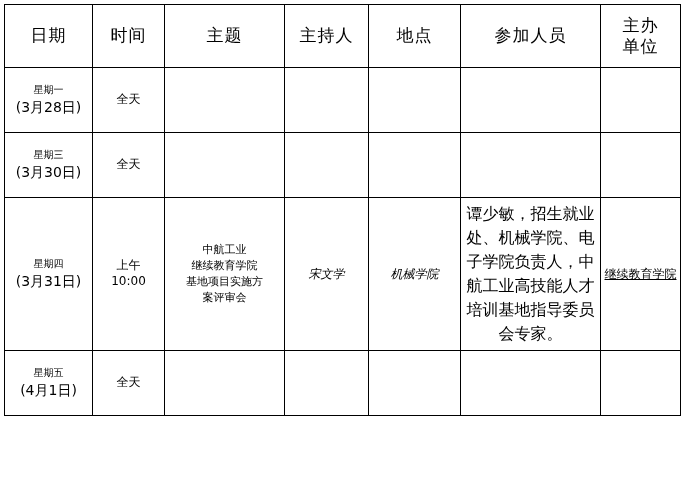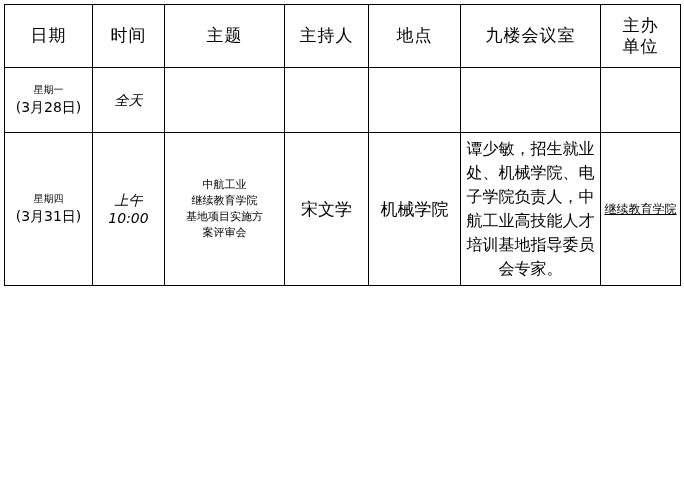--- a/index.html
+++ b/index.html
@@ -55,22 +55,21 @@
   .date-cell .day {
     font-size: 10px;
     display: block;
     margin-bottom: 2px;
   }
   .date-cell .sub {
     font-size: 14px;
     display: block;
   }
   .time-cell {
-    font-size: 14px;
-    font-style: italic;
+    font-size: 12px;
   }
   .time-cell .line {
     display: block;
     line-height: 1.3;
   }
   .row-short td { height: 60px; }
   .row-tall td { height: 148px; }
   .row-last td { height: 60px; }
 
   .topic-cell {
@@ -84,21 +83,22 @@
     line-height: 1.5;
     padding-left: 5px;
     padding-right: 3px;
   }
   .org-cell {
     font-size: 12px;
     line-height: 1.4;
     text-decoration: underline;
   }
   .host-cell, .place-cell {
-    font-size: 17px;
+    font-size: 12px;
+    font-style: italic;
   }
 </style>
 </head>
 <body>
 
 <div class="sheet">
   <table class="schedule">
     <colgroup>
       <col class="col-date">
       <col class="col-time">
@@ -108,32 +108,47 @@
       <col class="col-people">
       <col class="col-org">
     </colgroup>
     <thead>
       <tr>
         <th>日期</th>
         <th>时间</th>
         <th>主题</th>
         <th>主持人</th>
         <th>地点</th>
-        <th>九楼会议室</th>
+        <th>参加人员</th>
         <th>
           <span>主办</span><br>
           <span>单位</span>
         </th>
       </tr>
     </thead>
     <tbody>
       <tr class="row-short">
         <td class="date-cell">
           <span class="day">星期一</span>
           <span class="sub">(3月28日)</span>
+        </td>
+        <td class="time-cell">
+          <span class="line">全天</span>
+          <span class="line"></span>
+        </td>
+        <td class="topic-cell"></td>
+        <td class="host-cell"></td>
+        <td class="place-cell"></td>
+        <td class="people-cell"></td>
+        <td class="org-cell"></td>
+      </tr>
+      <tr class="row-short">
+        <td class="date-cell">
+          <span class="day">星期三</span>
+          <span class="sub">(3月30日)</span>
         </td>
         <td class="time-cell">
           <span class="line">全天</span>
           <span class="line"></span>
         </td>
         <td class="topic-cell"></td>
         <td class="host-cell"></td>
         <td class="place-cell"></td>
         <td class="people-cell"></td>
         <td class="org-cell"></td>
@@ -151,15 +166,30 @@
           <span class="line">中航工业</span>
           <span class="line">继续教育学院</span>
           <span class="line">基地项目实施方</span>
           <span class="line">案评审会</span>
         </td>
         <td class="host-cell">宋文学</td>
         <td class="place-cell">机械学院</td>
         <td class="people-cell">谭少敏，招生就业处、机械学院、电子学院负责人，中航工业高技能人才培训基地指导委员会专家。</td>
         <td class="org-cell">继续教育学院</td>
       </tr>
+      <tr class="row-last">
+        <td class="date-cell">
+          <span class="day">星期五</span>
+          <span class="sub">(4月1日)</span>
+        </td>
+        <td class="time-cell">
+          <span class="line">全天</span>
+          <span class="line"></span>
+        </td>
+        <td class="topic-cell"></td>
+        <td class="host-cell"></td>
+        <td class="place-cell"></td>
+        <td class="people-cell"></td>
+        <td class="org-cell"></td>
+      </tr>
     </tbody>
   </table>
 </div>
 
 </body></html>

